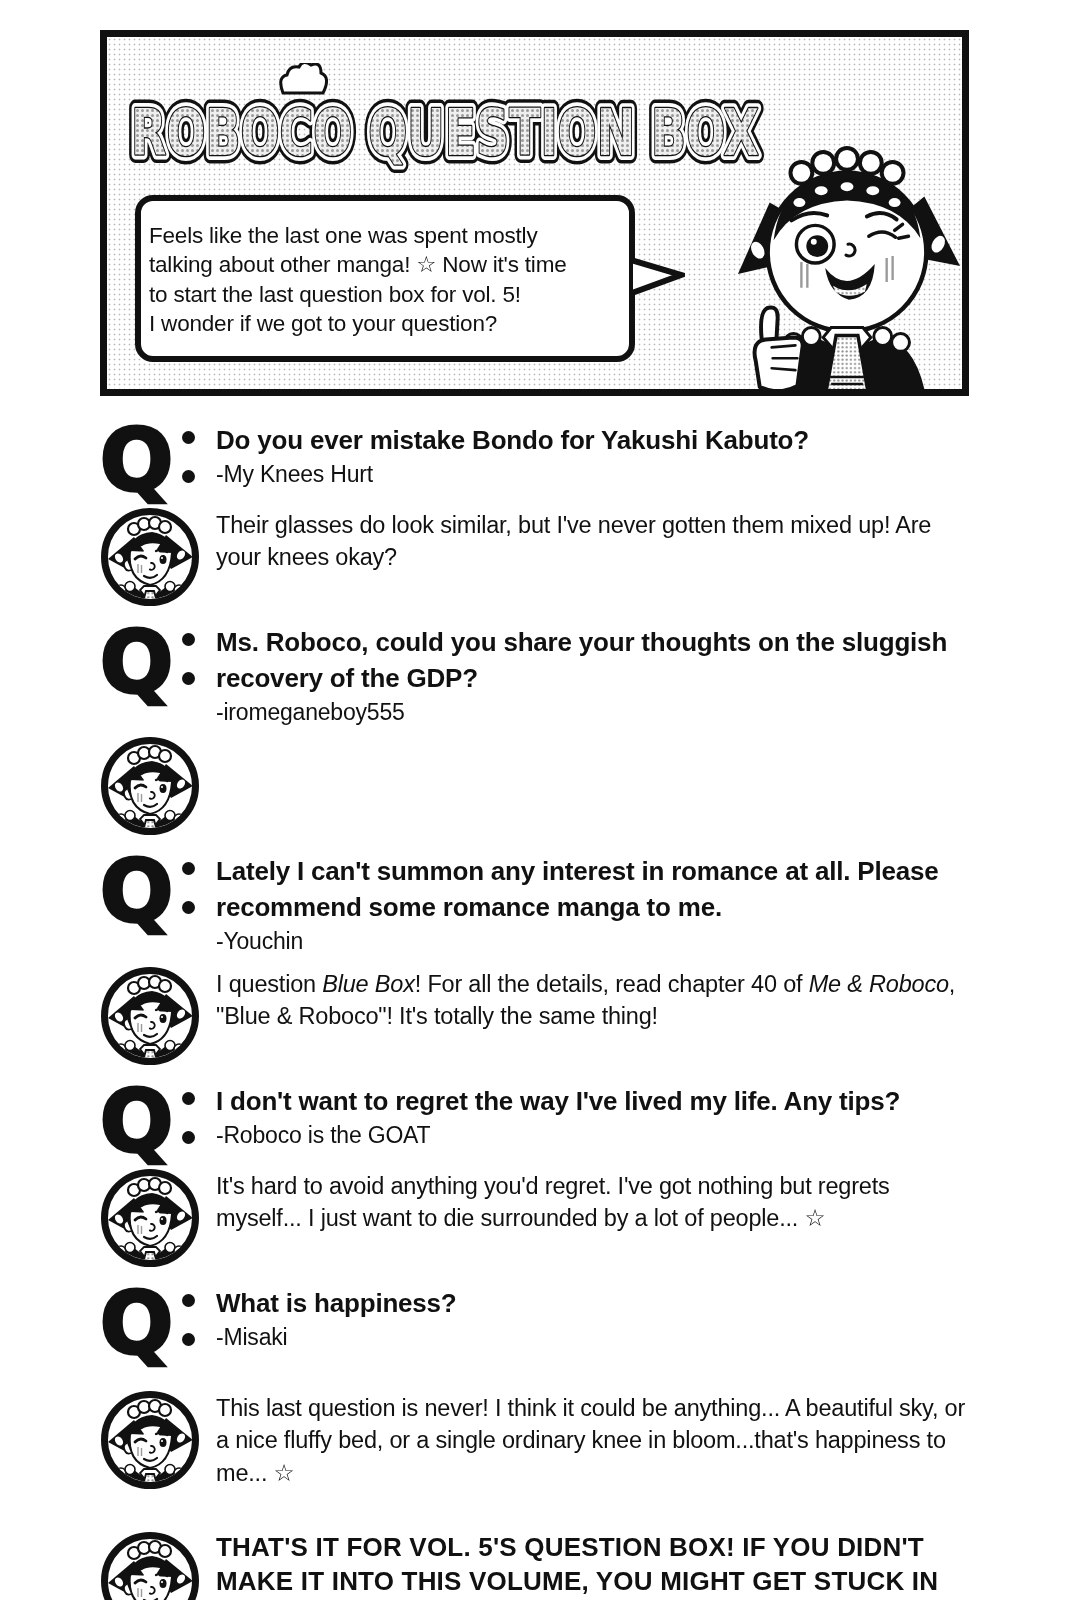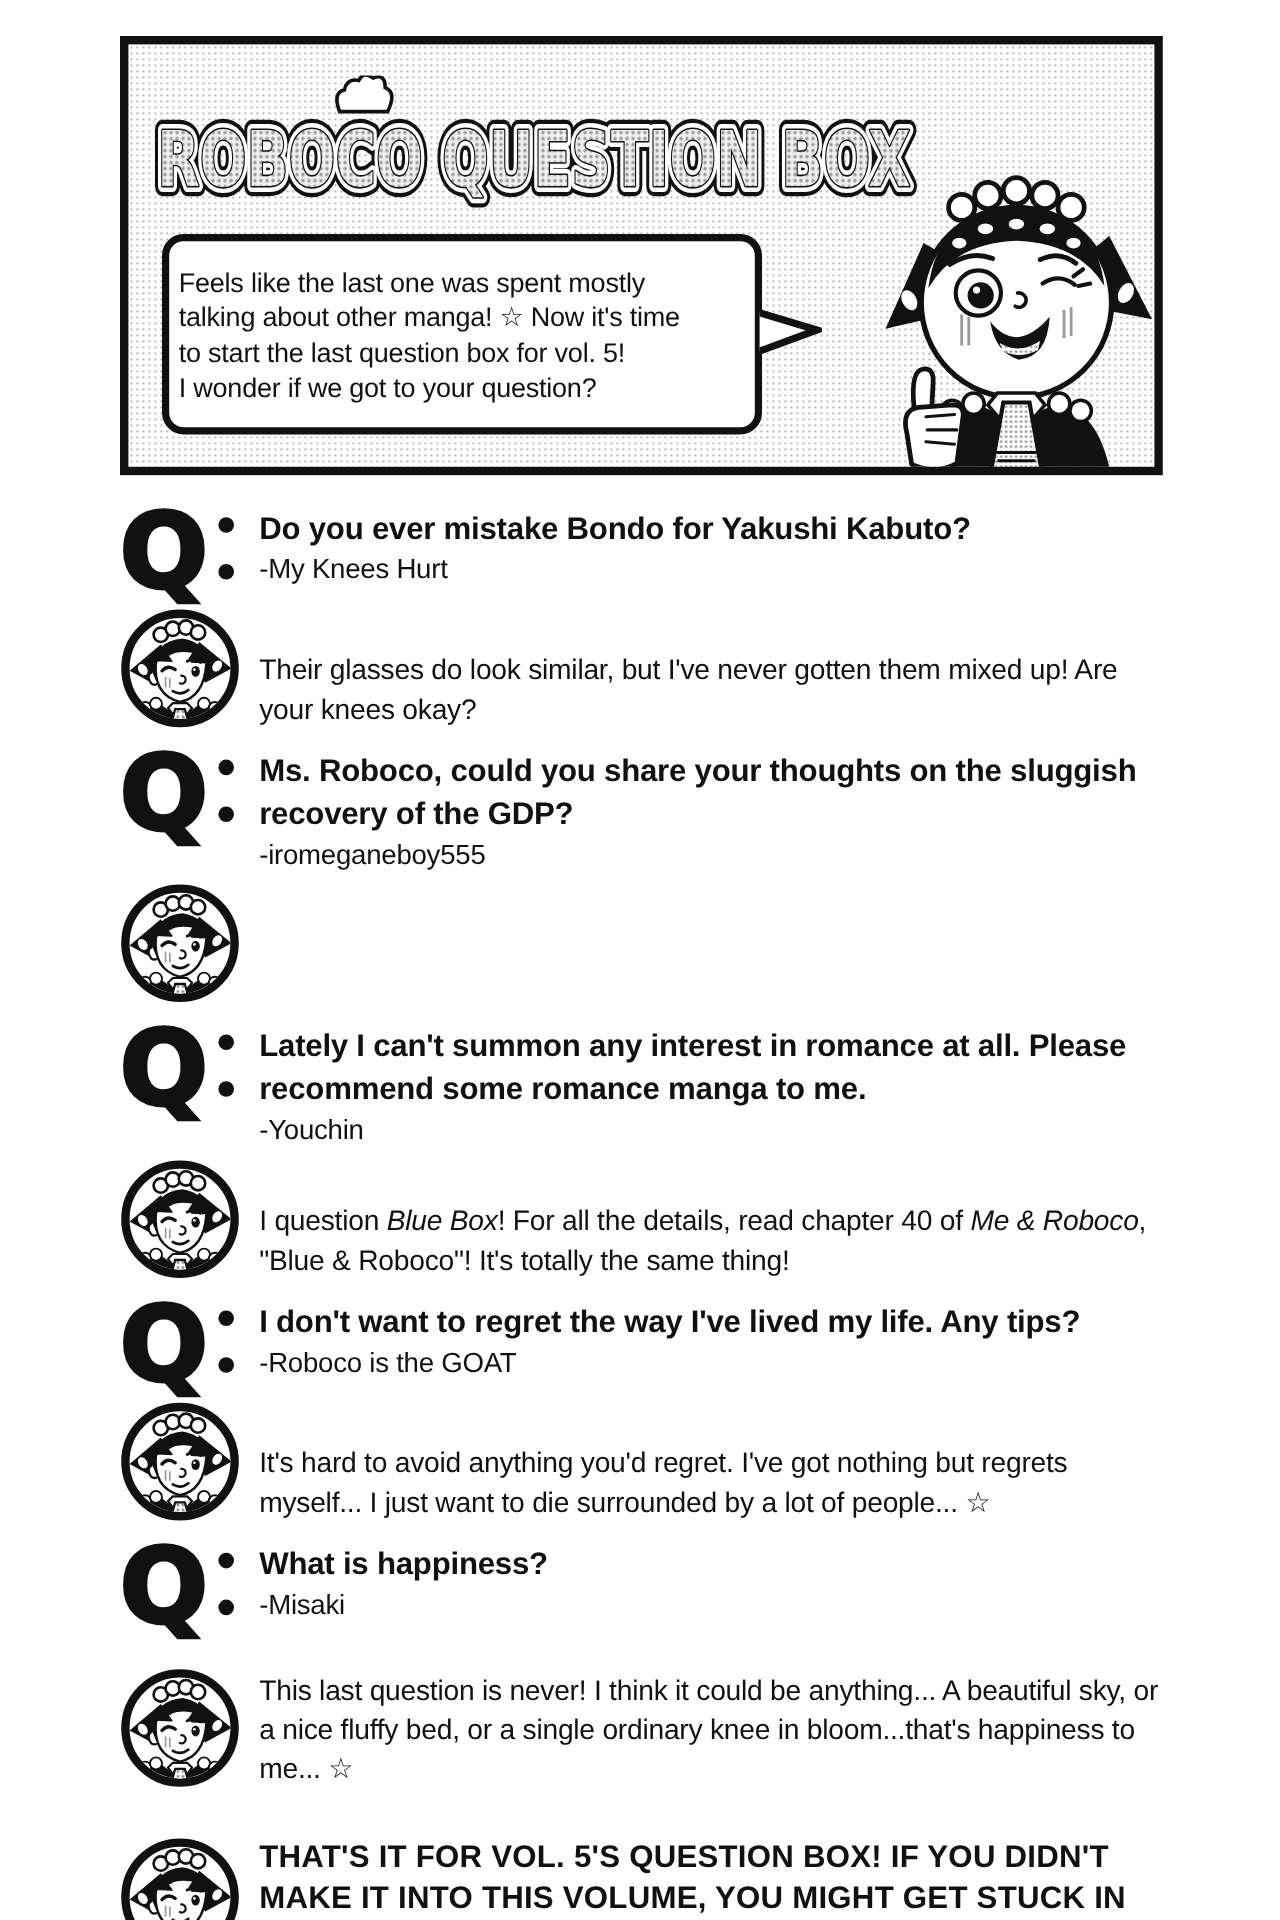--- a/index.html
+++ b/index.html
@@ -23,21 +23,21 @@
     padding:20px 8px 18px 8px;
     font-size:22.5px;line-height:1.3;font-weight:400;letter-spacing:-0.2px;
   }
   .bubble span{display:block;white-space:nowrap;}
   .tail{position:absolute;left:calc(100% + 4px);top:52px;}
   .chara{position:absolute;right:-4px;bottom:-10px;}
 
   
   .row{display:flex;align-items:flex-start;}
   .q-row{margin-bottom:8px;}
-  .a-row{margin-bottom:16px;align-items:flex-end;}
+  .a-row{margin-bottom:16px;align-items:flex-start;}
   .lcol{width:116px;flex:none;display:flex;}
   .rcol{flex:1;padding-top:2px;}
   .rcol p{margin:0;}
 
   .q-badge{display:flex;align-items:flex-start;}
   .q-letter{
     font-family:"DejaVu Sans", sans-serif;font-weight:bold;
     font-size:86px;line-height:78px;-webkit-text-stroke:3.5px #111;color:#111;
   }
   .q-colon{display:flex;flex-direction:column;gap:26px;padding-top:10px;margin-left:9px;}

